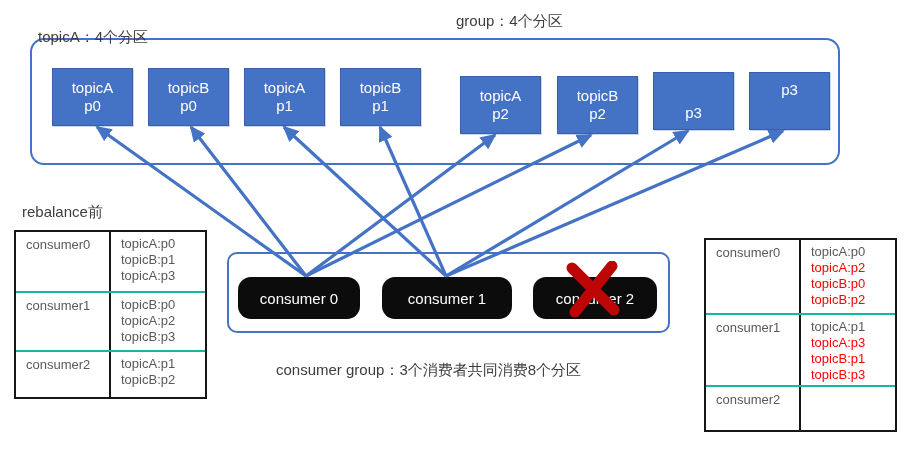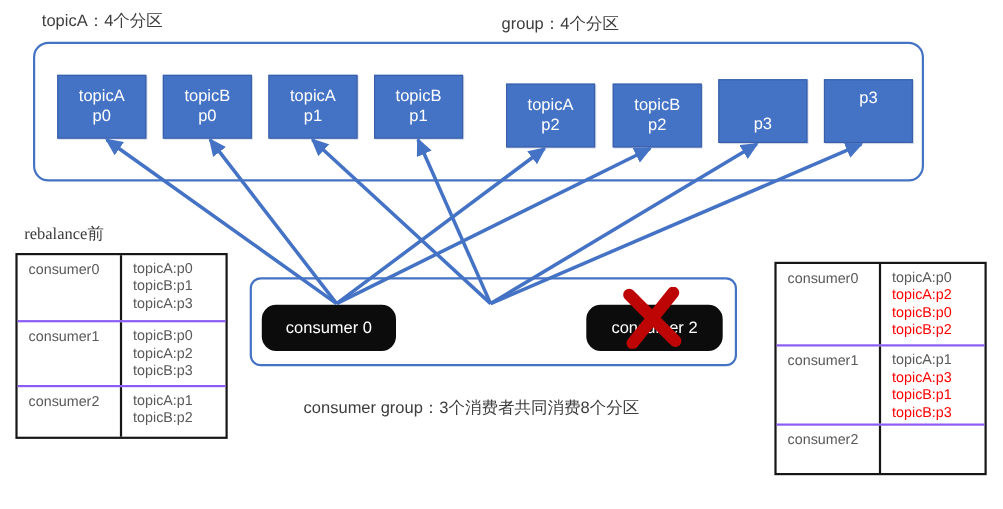--- a/index.html
+++ b/index.html
@@ -19,42 +19,42 @@
   .pbox.low{justify-content:flex-end;padding-bottom:7px;}
   .pbox.high{justify-content:flex-start;padding-top:8px;}
 
   .pill{position:absolute;height:42px;background:#0c0c0c;border-radius:13px;color:#ffffff;
         font-size:15px;display:flex;align-items:center;justify-content:center;z-index:3;white-space:nowrap;}
 
   #arrow-layer{position:absolute;left:0;top:0;width:912px;height:463px;z-index:4;pointer-events:none;}
   #cross-layer{position:absolute;z-index:5;pointer-events:none;}
 
   .tbl{position:absolute;border:2px solid #161616;box-sizing:border-box;background:#ffffff;z-index:2;}
-  .trow{display:flex;border-top:2px solid #8b5cf6;box-sizing:border-box;}
+  .trow{display:flex;border-top:2px solid #14b8a6;box-sizing:border-box;}
   .trow:first-child{border-top:none;}
   .tcell-name{width:95px;border-right:2px solid #161616;box-sizing:border-box;
               padding:5px 6px 0 10px;color:#595959;font-size:13px;}
   .tcell-vals{flex:1;padding:4px 6px 0 10px;color:#595959;font-size:13px;line-height:16px;}
   .tcell-vals .red{color:#ff0000;}
 
   .title-lbl{position:absolute;color:#3d3d3d;font-size:15px;white-space:nowrap;z-index:2;}
 </style>
 </head>
 <body>
 
 <div id="stage">
 
-  <div class="lbl" style="left:38px;top:10px;">topicA：4个分区</div>
+  <div class="lbl" style="left:38px;top:28px;">topicA：4个分区</div>
   <div class="lbl" style="left:456px;top:12px;">group：4个分区</div>
 
   <div id="partitions-container" class="container-rect"></div>
 
   <div id="group-container" class="container-rect"></div>
 
-  <div class="title-lbl" style="left:22px;top:203px;font-family:Liberation Serif, serif;">rebalance前</div>
+  <div class="title-lbl" style="left:22px;top:203px;">rebalance前</div>
 
   <div class="title-lbl" style="left:714px;top:210px;margin-top:44px;">rebalance之后</div>
 
   <div class="lbl" style="left:276px;top:361px;">consumer group：3个消费者共同消费8个分区</div>
 
   <div class="tbl" id="before-table" style="left:14px;top:230px;width:193px;">
       <div class="trow" style="height: 59px;">
         <div class="tcell-name">consumer0</div>
         <div class="tcell-vals">
           <div>topicA:p0</div>
@@ -153,16 +153,19 @@
     </div>
     <div class="pbox low" style="left: 653px; top: 72px;">
       <div>p3</div>
     </div>
     <div class="pbox high" style="left: 749px; top: 72px;">
       <div>p3</div>
     </div>
     <div class="pill" style="left: 238px; top: 277px; width: 122px;">
       <span>consumer 0</span>
     </div>
+    <div class="pill" style="left: 382px; top: 277px; width: 130px;">
+      <span>consumer 1</span>
+    </div>
     <div class="pill" style="left: 533px; top: 277px; width: 124px;">
       <span>consumer 2</span>
     </div>
   </div>
 
 </body></html>

